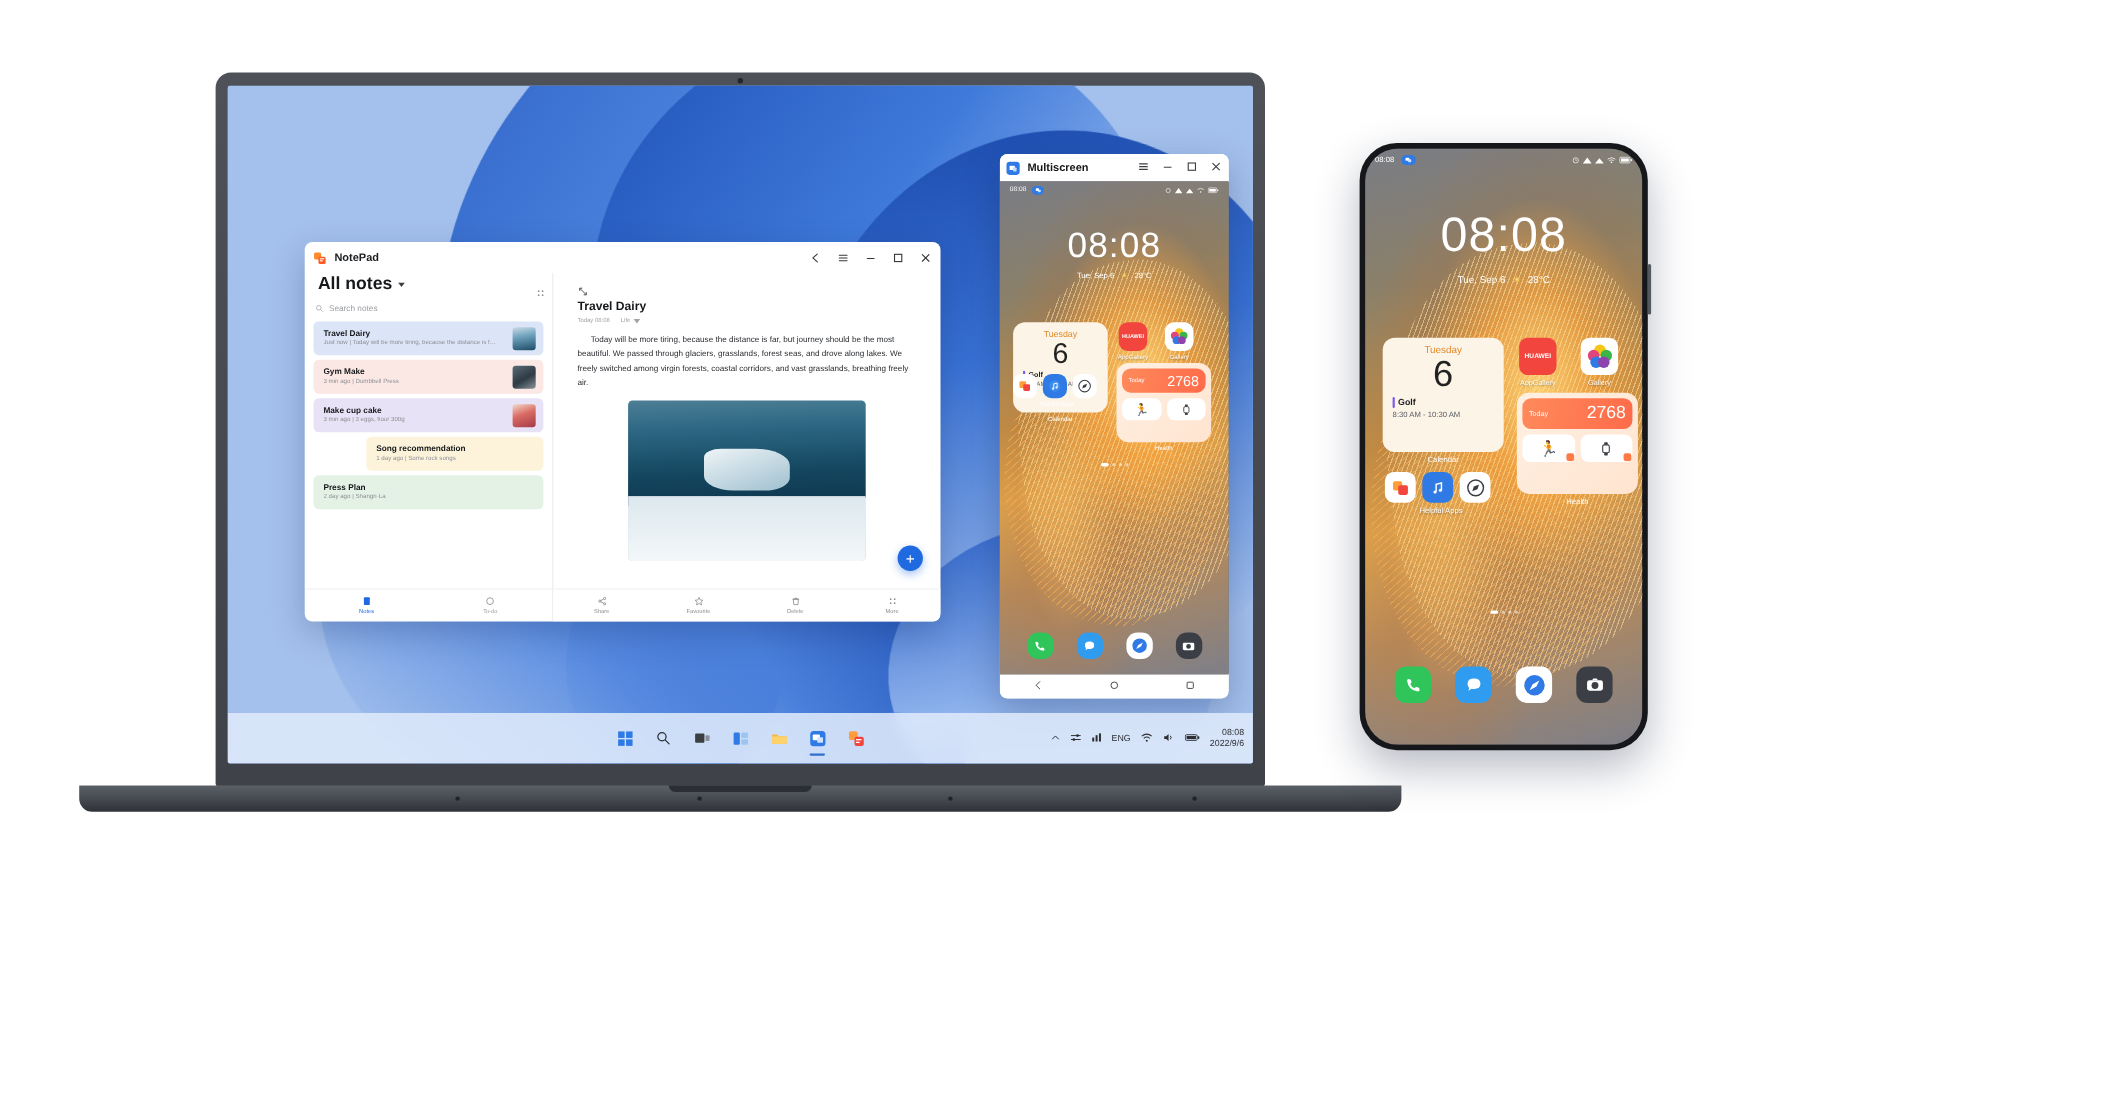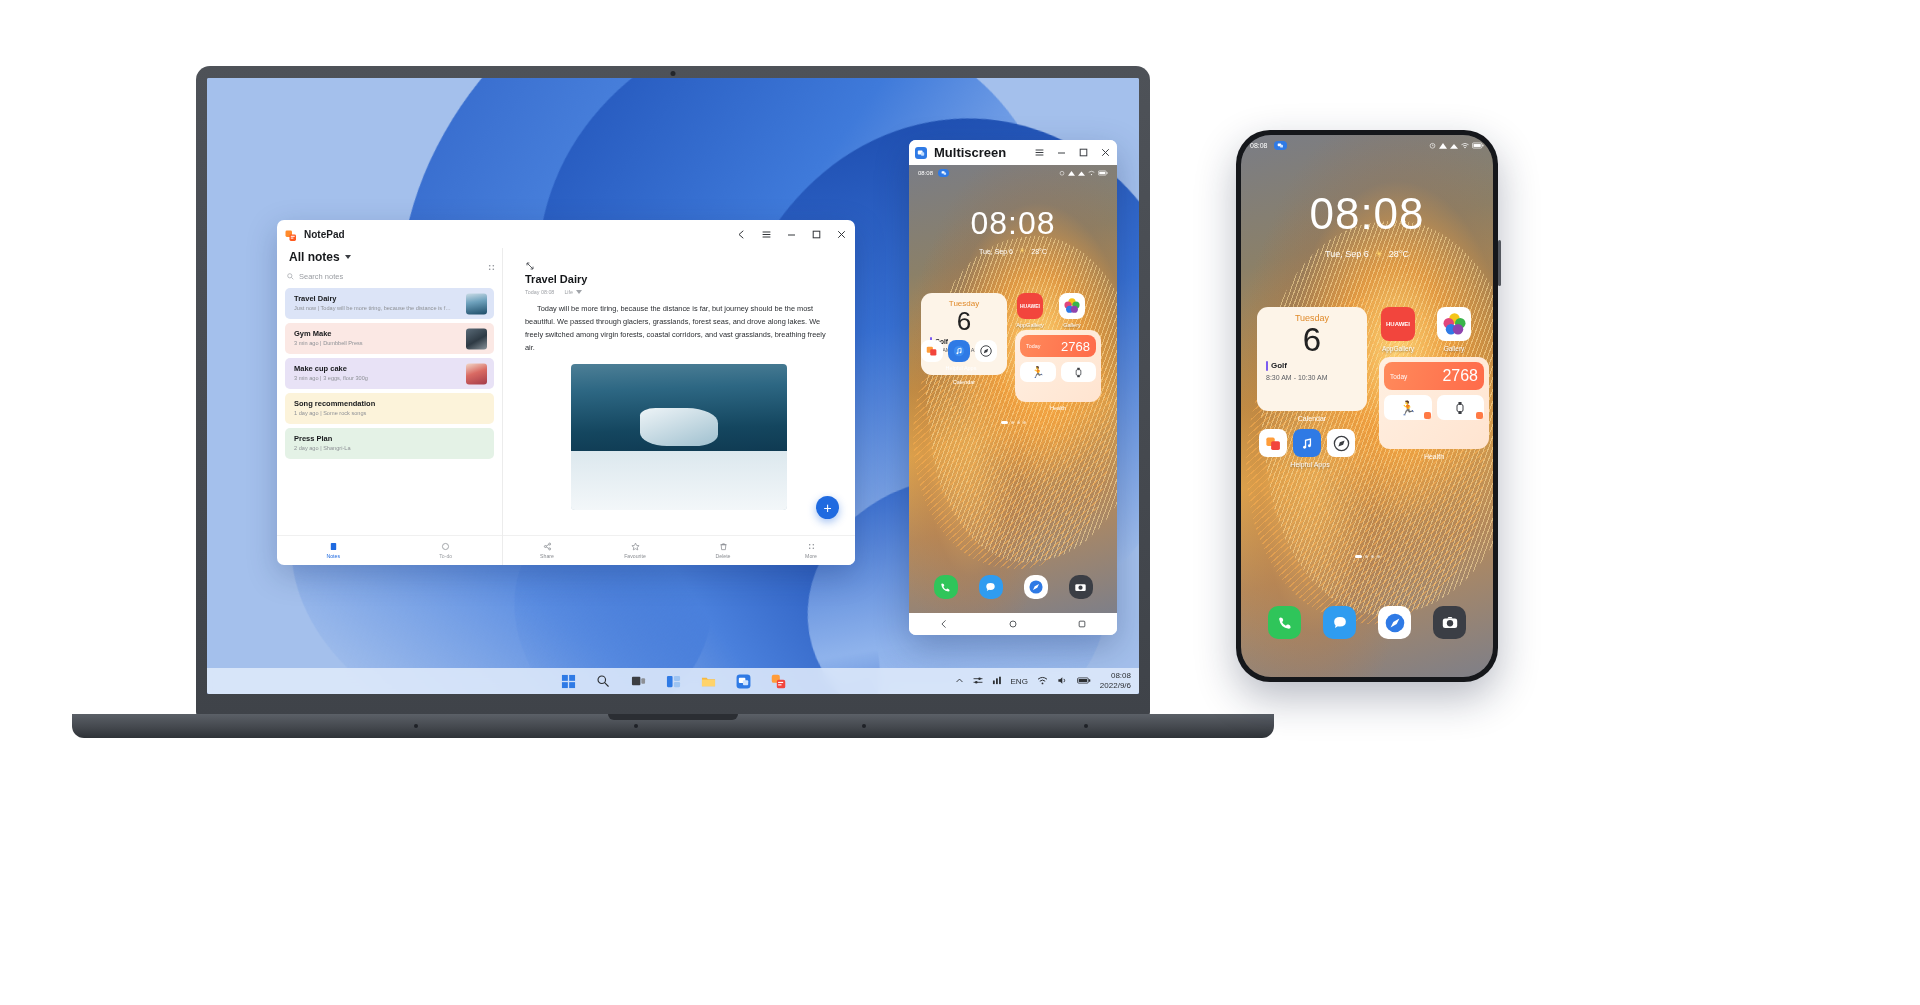--- a/index.html
+++ b/index.html
@@ -48,21 +48,21 @@
     border-radius: 55% 45% 50% 50%; transform: rotate(18deg); }
   .sw5 { left: 300px; top: 420px; width: 380px; height: 280px;
     background: linear-gradient(210deg,#1f4fb3 0%,#4a80dc 45%, rgba(164,192,236,0) 90%);
     border-radius: 50%; transform: rotate(24deg); }
   .sw6 { left: 600px; top: 400px; width: 300px; height: 260px;
     background: linear-gradient(180deg,#3a6ece 0%,#8fb3ec 60%, rgba(164,192,236,0) 100%);
     border-radius: 50%; transform: rotate(-10deg); }
 
   
   .taskbar {
-    position: absolute; left: 0; right: 0; bottom: 0; height: 26px;
+    position: absolute; left: 0; right: 0; bottom: 0; height: 46px;
     background: rgba(222,233,250,0.88);
     display: flex; align-items: center; backdrop-filter: blur(6px);
   }
   .tb-center { position: absolute; left: 50%; transform: translateX(-50%);
     display: flex; gap: 13px; align-items: center; }
   .tb-ico { width: 22px; height: 22px; display: flex; align-items: center;
     justify-content: center; border-radius: 4px; }
   .tb-ico svg { display: block; }
   .tb-right { position: absolute; right: 8px; display: flex; align-items: center; gap: 9px;
     font-size: 8px; color: #2c2f33; }
@@ -93,21 +93,21 @@
   }
   .np-top { height: 28px; display: flex; align-items: center; padding: 0 8px; }
   .np-logo { width: 12px; height: 12px; margin-right: 7px; position: relative; }
   .np-title { font-size: 10px; font-weight: 700; color: #1b1d20; }
   .np-winbtns { margin-left: auto; display: flex; align-items: center; gap: 14px; color:#33363a; }
   .np-winbtn { width: 11px; height: 11px; display:flex; align-items:center; justify-content:center; }
   .np-body { flex: 1; display: flex; min-height: 0; }
 
   
   .np-left { width: 226px; display: flex; flex-direction: column; border-right: 1px solid #ececec; }
-  .np-allnotes { font-size: 12px; font-weight: 700; color: #16181b;
+  .np-allnotes { font-size: 16px; font-weight: 700; color: #16181b;
     padding: 2px 12px 8px 12px; display: flex; align-items: center; gap: 5px; }
   .caret { width:0;height:0;border-left:3px solid transparent;border-right:3px solid transparent;
     border-top:4px solid #3a3d42; }
   .np-search { margin: 0 10px 7px 10px; display: flex; align-items: center; gap: 5px;
     font-size: 7.5px; color: #9a9da2; }
   .np-notes { flex: 1; overflow: hidden; padding: 0 8px; }
   .note-item { position: relative; border-radius: 5px; padding: 6px 42px 6px 9px;
     margin-bottom: 4px; height: 31px; }
   .note-title { font-size: 7.5px; font-weight: 700; color: #16181b; margin-bottom: 2px;
     white-space: nowrap; overflow: hidden; text-overflow: ellipsis; }
@@ -142,21 +142,21 @@
   
   .multiscreen {
     position: absolute; left: 702px; top: 62px; width: 208px; height: 495px;
     background: #fff; border-radius: 7px; overflow: hidden;
     box-shadow: 0 12px 34px rgba(20,40,90,0.3); display: flex; flex-direction: column;
   }
   .ms-top { height: 25px; display: flex; align-items: center; padding: 0 6px;
     background: #fff; }
   .ms-icon { width: 12px; height: 12px; border-radius: 3px; background: #2f7ae5;
     display: flex; align-items: center; justify-content: center; margin-right: 7px; }
-  .ms-title { font-size: 13px; font-weight: 700; color: #15171a; }
+  .ms-title { font-size: 10px; font-weight: 700; color: #15171a; }
   .ms-btns { margin-left: auto; display: flex; align-items: center; gap: 11px; color: #3b3e43; }
   .ms-phone { flex: 1; position: relative; background: #1b1d22; overflow: hidden; }
   .ms-navbar { height: 22px; background: #fff; display: flex; align-items: center;
     justify-content: space-around; }
 
   
   .phone {
     position: absolute; left: 1236px; top: 130px; width: 262px; height: 552px;
     background: #15171b; border-radius: 34px; padding: 5px;
     box-shadow: 0 16px 40px rgba(20,30,60,0.3);
@@ -323,21 +323,21 @@
                   <div class="note-sub">3 min ago | Dumbbell Press</div>
                   <div class="note-thumb" style="background:linear-gradient(150deg,#5a6b78 0%,#2e3a44 55%,#8a949b 100%);"></div>
                 </div>
 
                 <div class="note-item" style="background:#e8e2f6;">
                   <div class="note-title">Make cup cake</div>
                   <div class="note-sub">3 min ago | 3 eggs,  flour 300g</div>
                   <div class="note-thumb" style="background:linear-gradient(160deg,#f2d8c8 0%,#d96a63 45%,#a33b49 100%);"></div>
                 </div>
 
-                <div class="note-item" style="background:#fcf3da;">
+                <div class="note-item" style="background:#fcf3da;margin-left:48px;">
                   <div class="note-title">Song recommendation</div>
                   <div class="note-sub">1 day ago | Some rock songs</div>
                 </div>
 
                 <div class="note-item" style="background:#e4f2e6;">
                   <div class="note-title">Press Plan</div>
                   <div class="note-sub">2 day ago | Shangri-La</div>
                 </div>
 
               </div>

